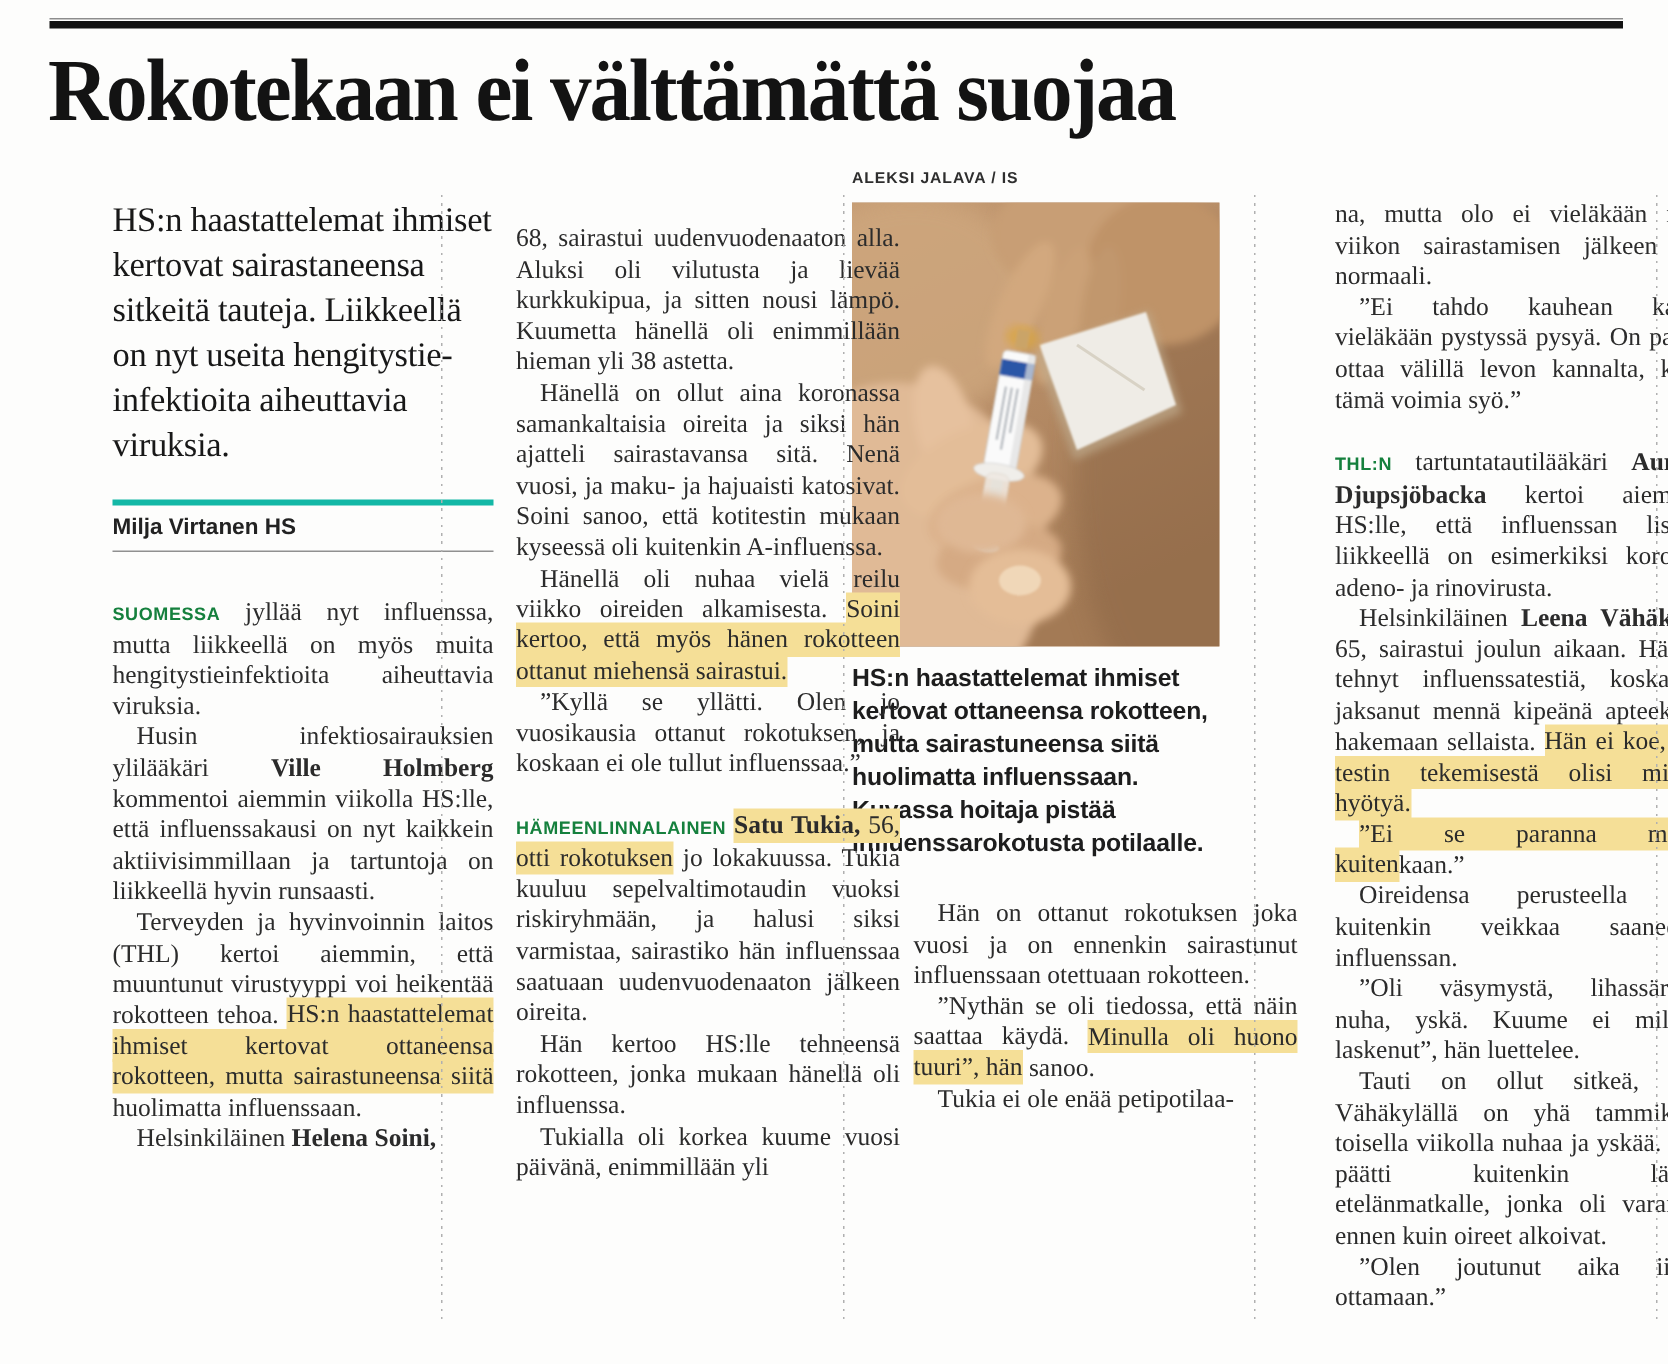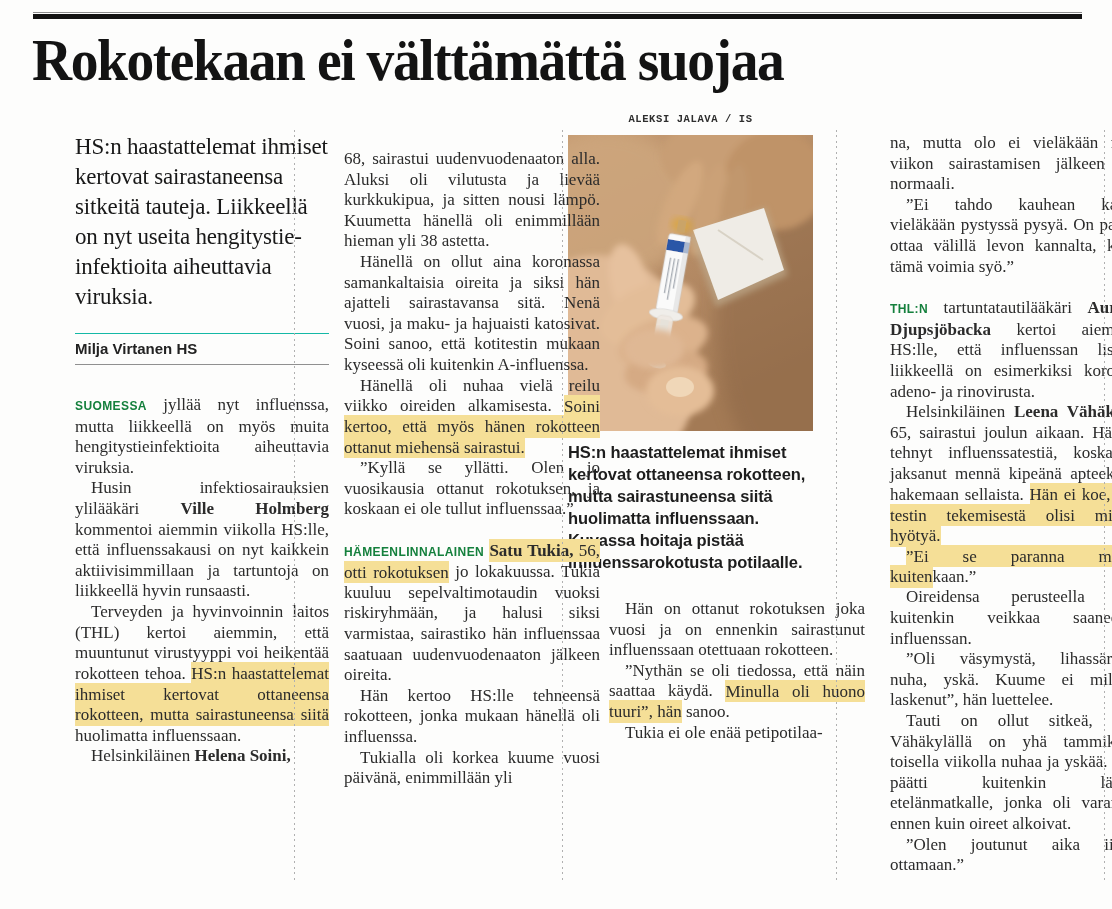--- a/index.html
+++ b/index.html
@@ -10,41 +10,41 @@
   .page{position:absolute;inset:0;}
   .top-rule{position:absolute;left:33px;top:12px;width:1049px;height:6px;
     border-top:1.5px solid #8d8d8d;background:linear-gradient(#fff 0 1px,#121212 1px 100%);}
   .headline{
     position:absolute;left:32px;top:30px;margin:0;width:1000px;
     font-family:"Liberation Serif","DejaVu Serif",serif;font-weight:700;
     font-size:59px;letter-spacing:-1.5px;color:#131313;line-height:1.05;
     transform:scaleX(.94);transform-origin:left top;white-space:nowrap;
   }
   .credit{
-    position:absolute;left:568px;top:113px;width:245px;text-align:center;
-    font-family:Liberation Mono, monospace;font-weight:700;
+    position:absolute;left:568px;top:113px;width:245px;text-align:left;
+    font-family:Liberation Sans, sans-serif;font-weight:700;
     font-size:10.5px;letter-spacing:.6px;color:#2e2e2e;
   }
   .photo{position:absolute;left:568px;top:135px;width:245px;height:296px;margin:0;overflow:hidden;background:#b68c66;}
   .caption{
     position:absolute;left:568px;top:441px;width:252px;
     font-family:"Liberation Sans","DejaVu Sans",sans-serif;font-weight:700;
     font-size:16.5px;line-height:22px;color:#1d1d1d;letter-spacing:-.1px;
   }
   .col{position:absolute;color:var(--ink);margin-left:41px;}
   .col1{left:34px;top:132px;width:254px;}
   .col2{left:303px;top:149px;width:256px;}
   .col3{left:568px;top:599px;width:256px;}
   .col4{left:849px;top:133px;width:251px;}
   .lede{
     font-size:23px;line-height:30px;color:#181818;letter-spacing:-.2px;
     margin-bottom:21px;
   }
   .byline-block{
-    border-top:1px solid #14b8a6;border-bottom:1px solid #909090;
+    border-top:4px solid #14b8a6;border-bottom:1px solid #909090;
     padding:6px 0 7px;margin-bottom:30px;
     font-family:"Liberation Sans","DejaVu Sans",sans-serif;font-weight:700;
     font-size:15px;color:#222;
   }
   .bodytext{font-size:17px;line-height:20.6px;}
   .para{margin:0;text-align:justify;text-justify:inter-word;}
   .para.indent{text-indent:16px;}
   .para.gap{margin-top:21px;}
   .lead-in{
     font-family:"Liberation Sans","DejaVu Sans",sans-serif;font-weight:700;

